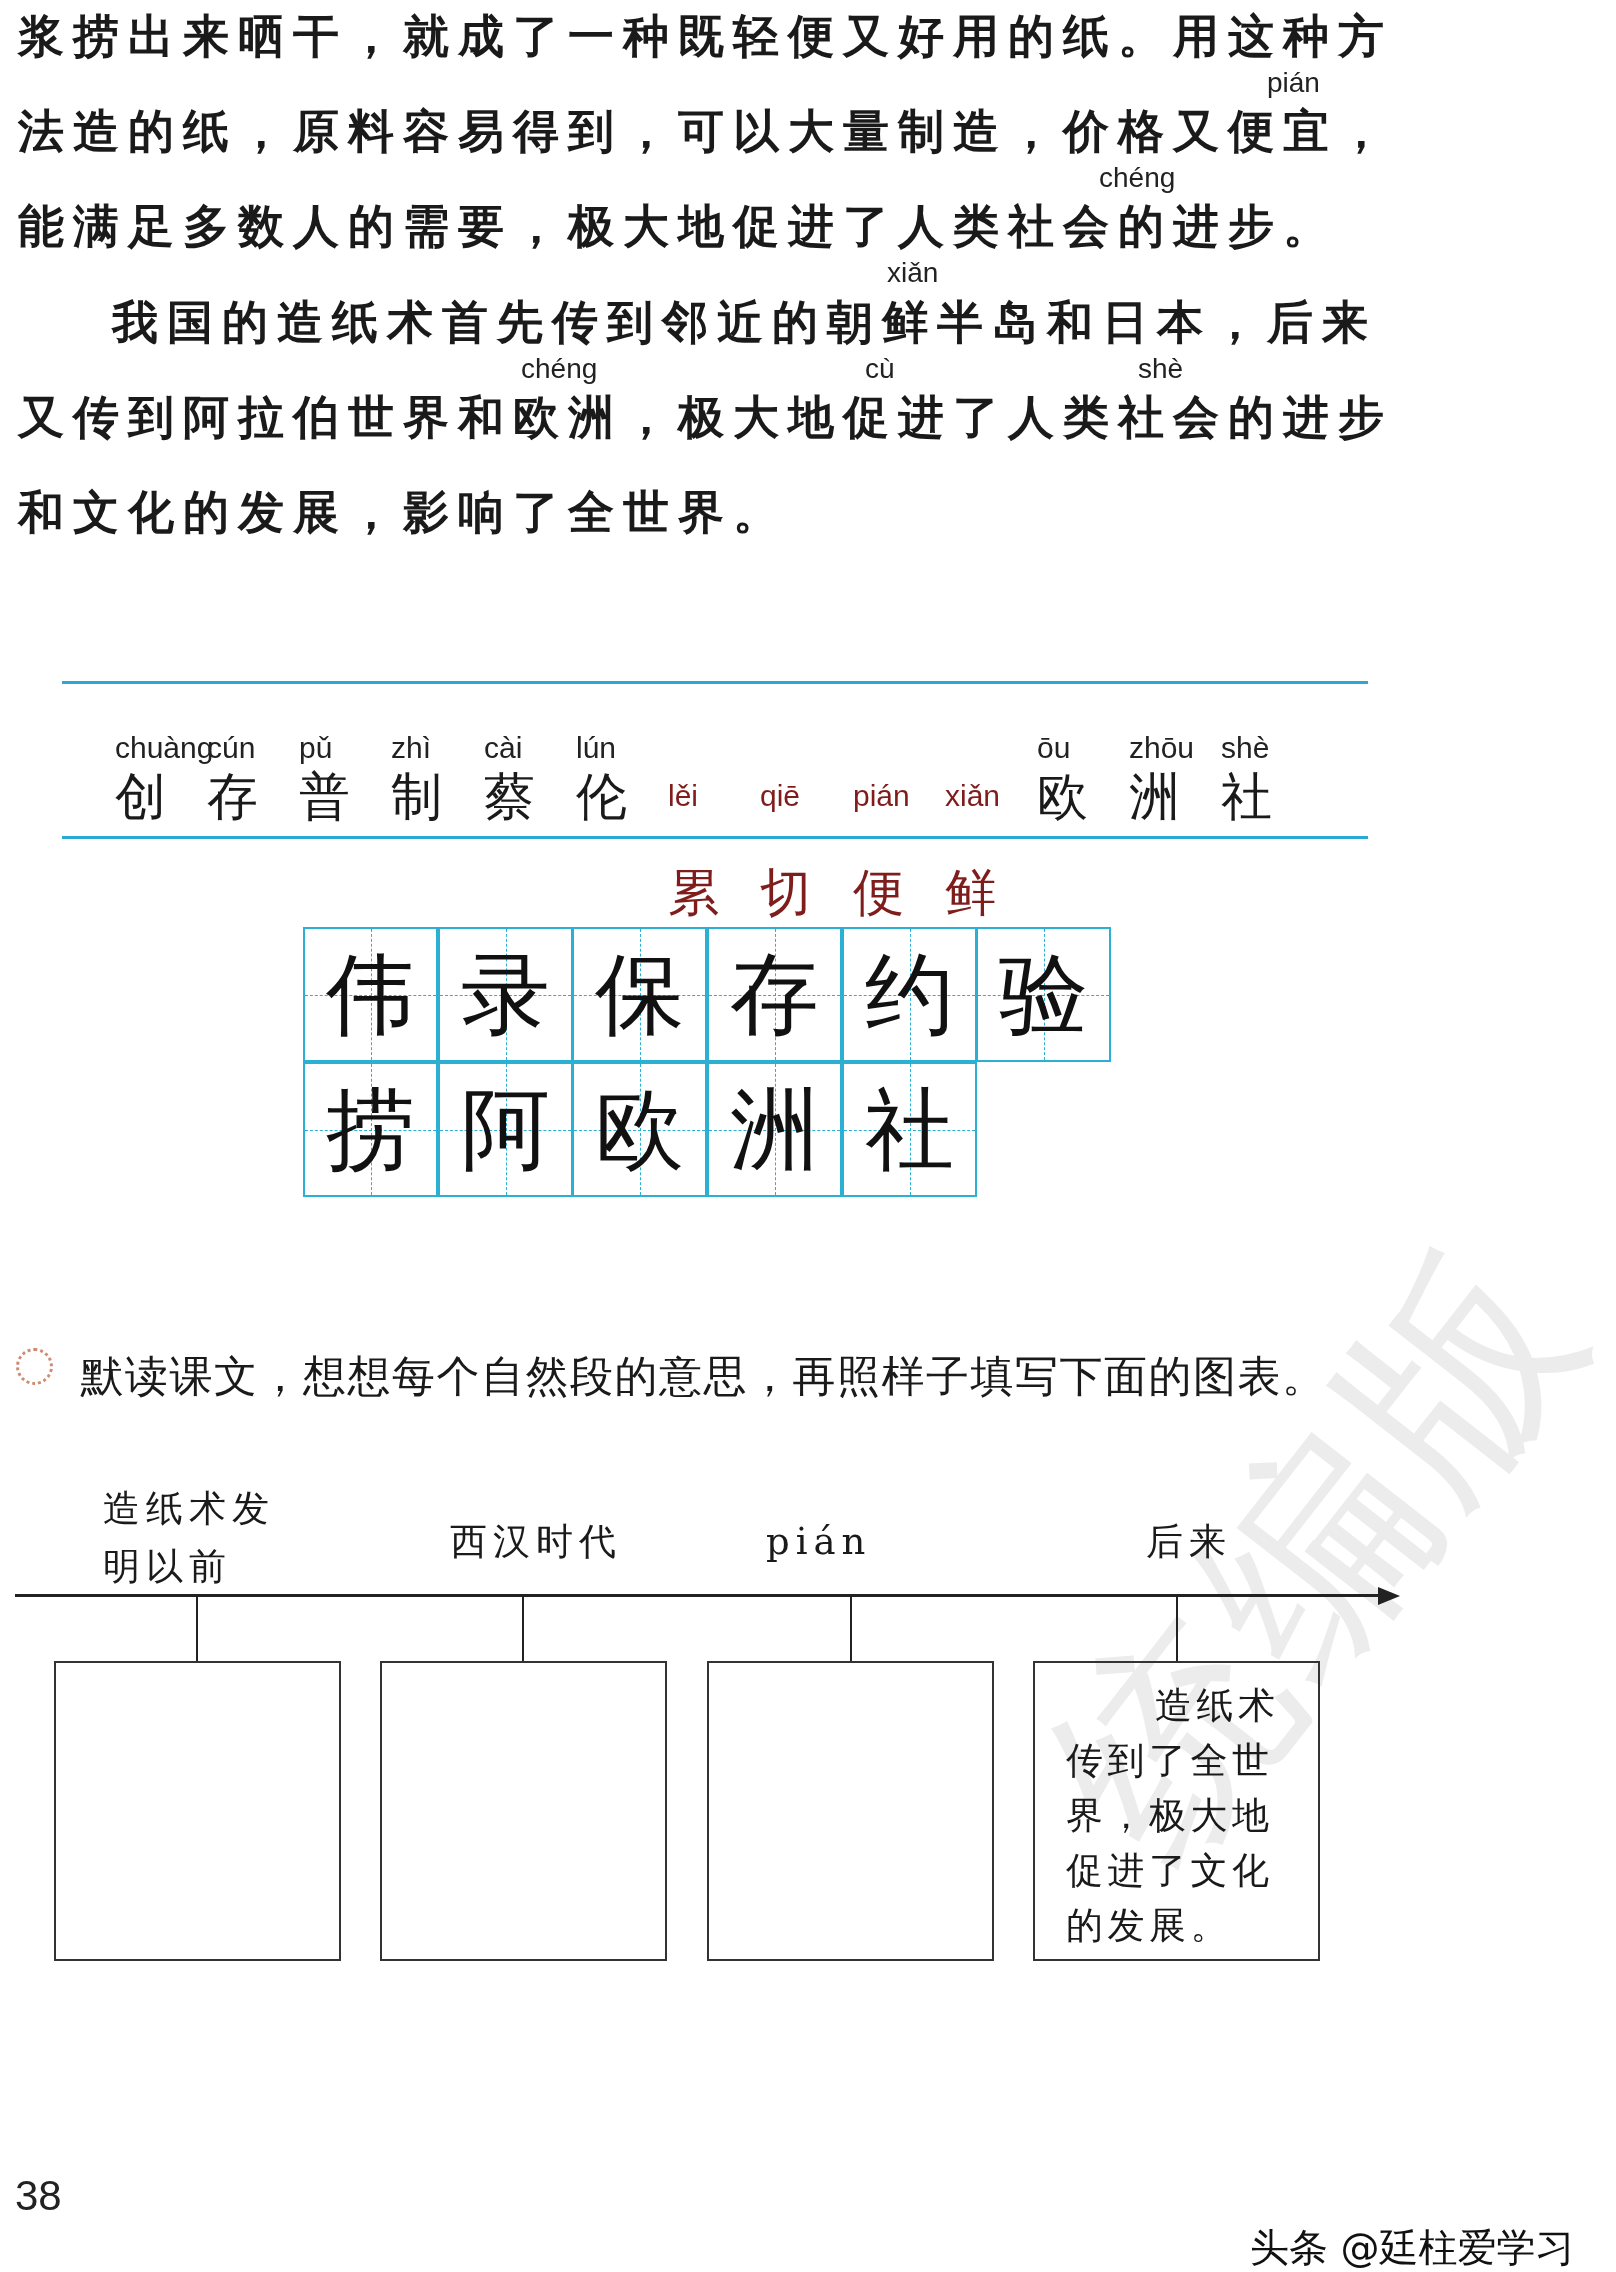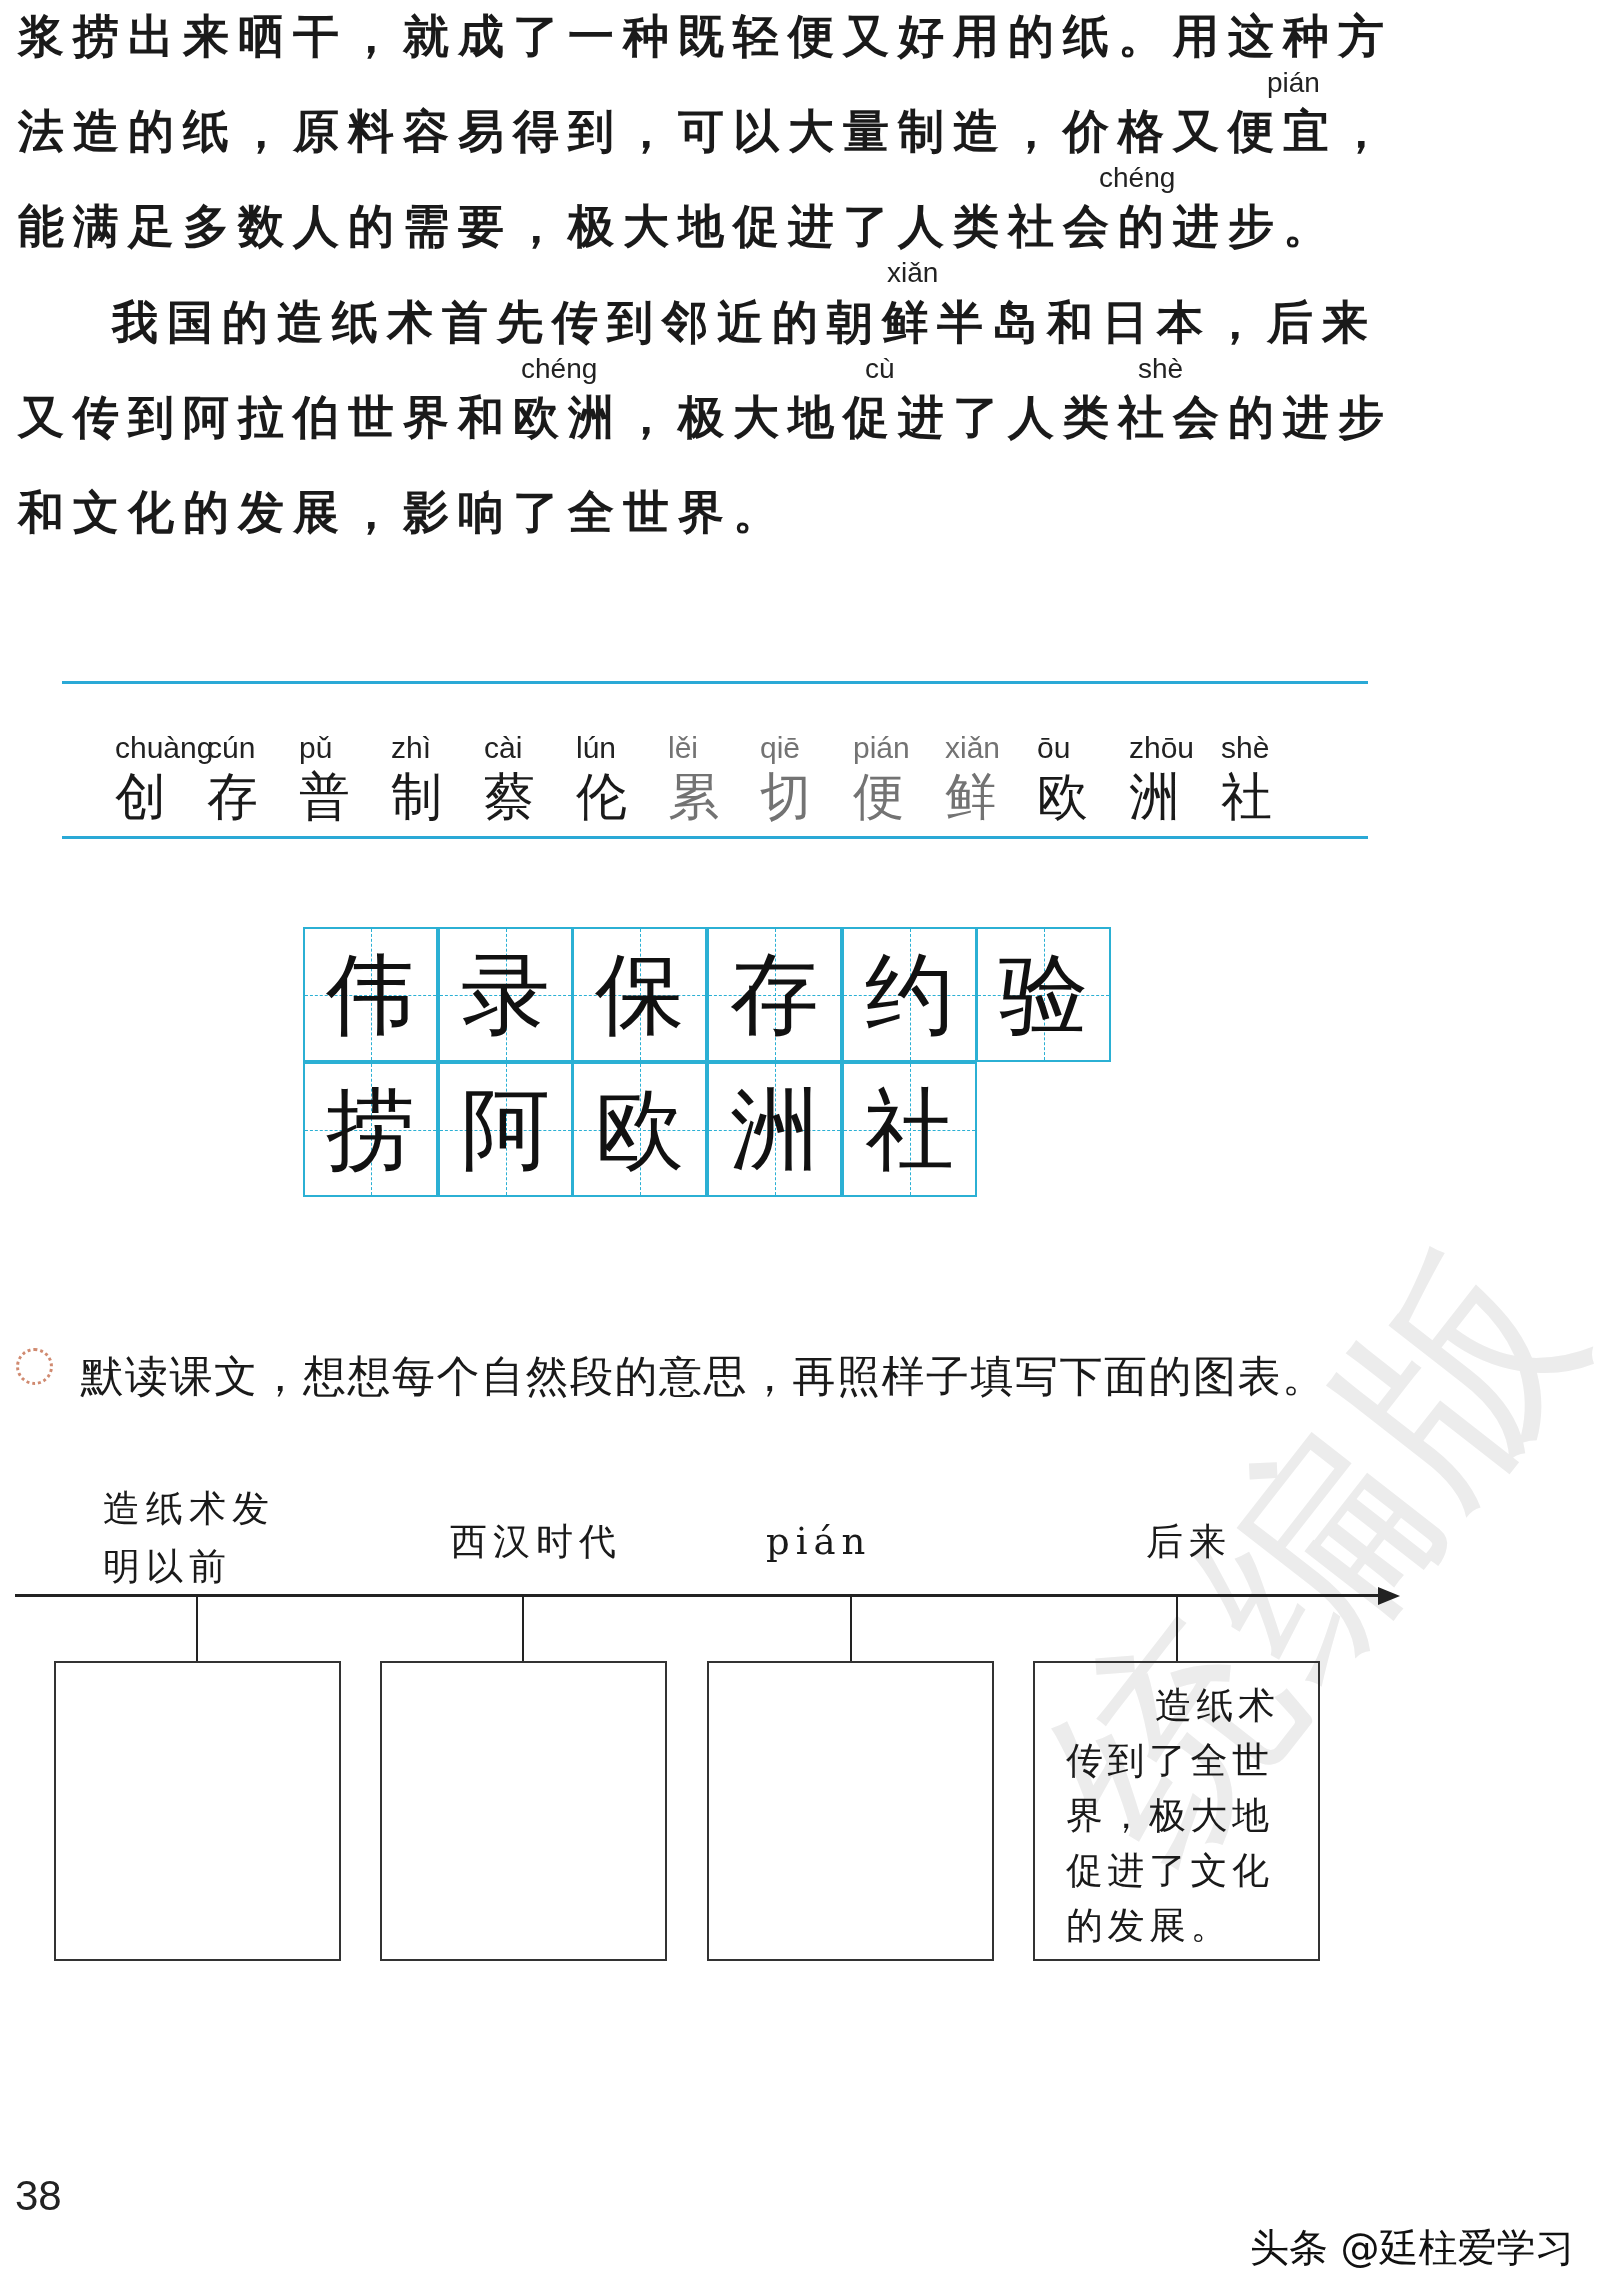--- a/index.html
+++ b/index.html
@@ -4,21 +4,21 @@
 <style>
   html, body { margin:0; padding:0; background:#ffffff; }
   body { width:1616px; height:2273px; position:relative; overflow:hidden;
          font-family:"DejaVu Serif","Liberation Serif",serif; color:#1a1a1a; }
   .line { position:absolute; left:18px; white-space:nowrap; font-size:46px; letter-spacing:9px; line-height:55px;font-weight:bold; }
   .py { position:absolute; font-family:"Liberation Sans","DejaVu Sans",sans-serif; font-size:28px; color:#222; white-space:nowrap; letter-spacing:0; }
   .rule { position:absolute; left:62px; width:1306px; height:3px; background:#2aa9d6; }
   .vocab-item { position:absolute; top:728px; width:97px; }
   .vocab-item .vp { font-family:"Liberation Sans","DejaVu Sans",sans-serif; font-size:30px; height:39px; line-height:39px; color:#222; }
   .vocab-item .vc { font-size:51px; line-height:60px; color:#1a1a1a; }
-  .vocab-item.hl .vp, .vocab-item.hl .vc { color:#737373; }
+  .vocab-item.hl .vp, .vocab-item.hl .vc { color:#7f1d1d;margin-top:48px; }
   .grid { position:absolute; left:303px; top:927px; }
   .cell { position:absolute; width:135px; height:135px; box-sizing:border-box; border:2.2px solid #2bb0d4; background:#fff; }
   .cell::before { content:""; position:absolute; left:50%; top:0; bottom:0; border-left:1.5px dashed #2bb0d4; }
   .cell::after { content:""; position:absolute; top:50%; left:0; right:0; border-top:1.5px dashed #2bb0d4; }
   .cell span { position:absolute; inset:0; display:flex; align-items:center; justify-content:center; font-size:89px; z-index:2; color:#111; }
   .instr { position:absolute; left:16.4px; top:1348px; display:flex; align-items:flex-start; }
   .instr .circle { width:37px; height:37px; border:3px dotted #d08a70; border-radius:50%; box-sizing:border-box; margin-right:27px; }
   .instr .txt { font-family:"Liberation Serif","DejaVu Serif",serif; font-size:43px; letter-spacing:1.5px; }
   .tl-label { position:absolute; font-size:37px; line-height:58px; letter-spacing:6px; white-space:nowrap; }
   .axis { position:absolute; left:15px; top:1594px; width:1376px; height:3px; background:#222; }

